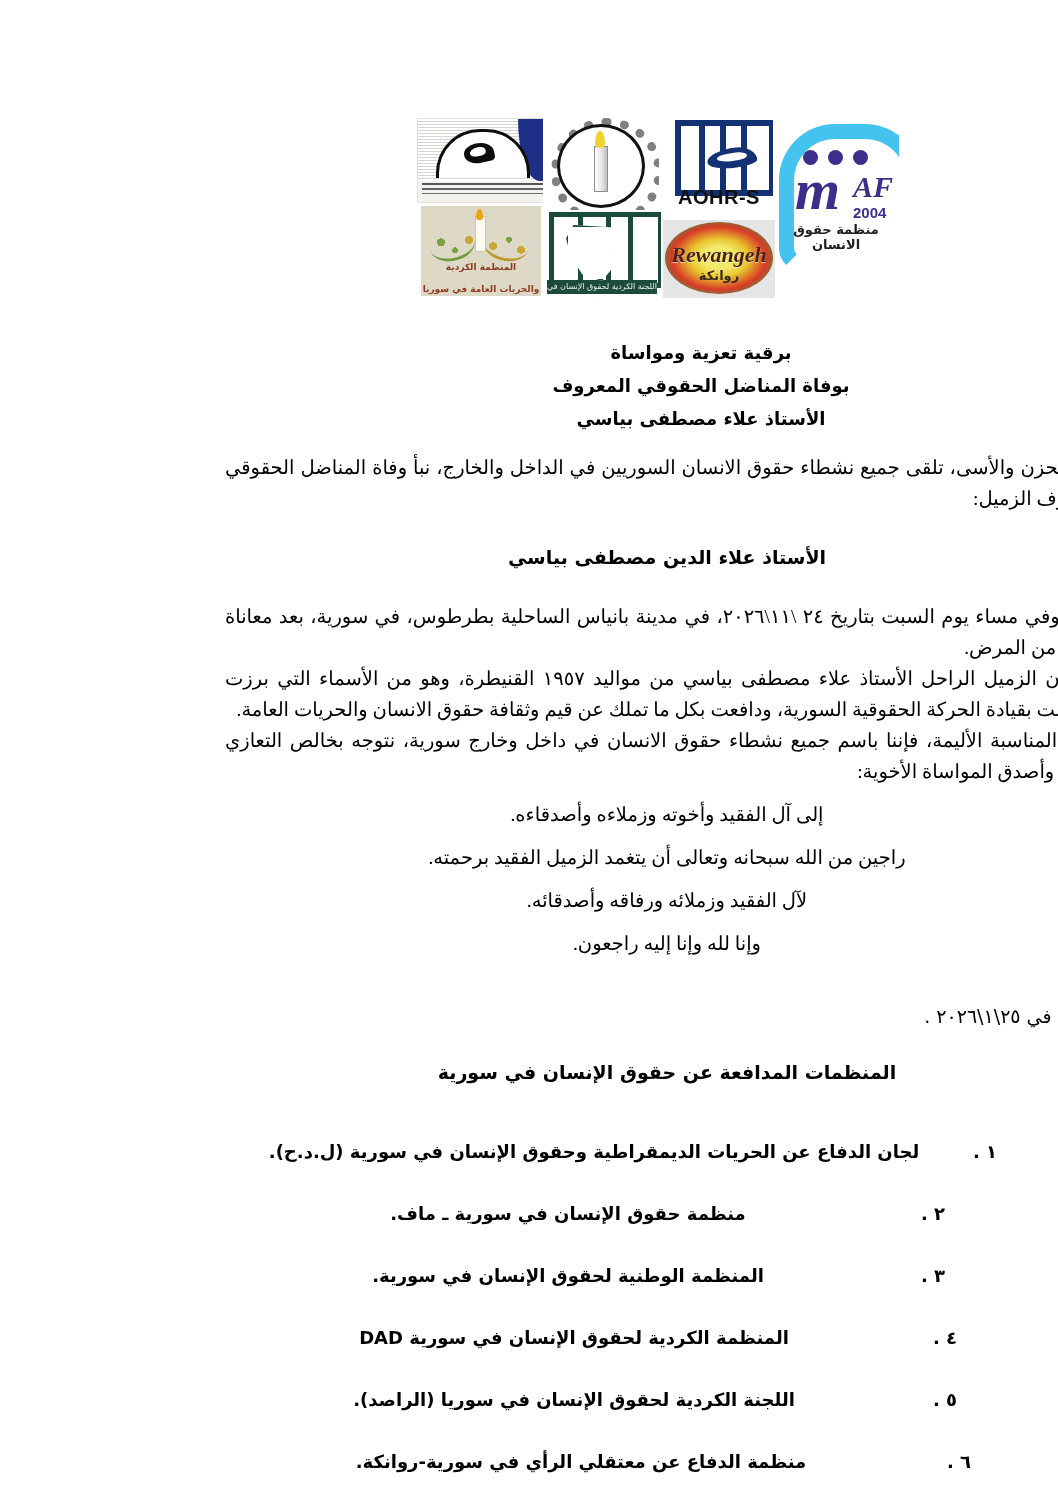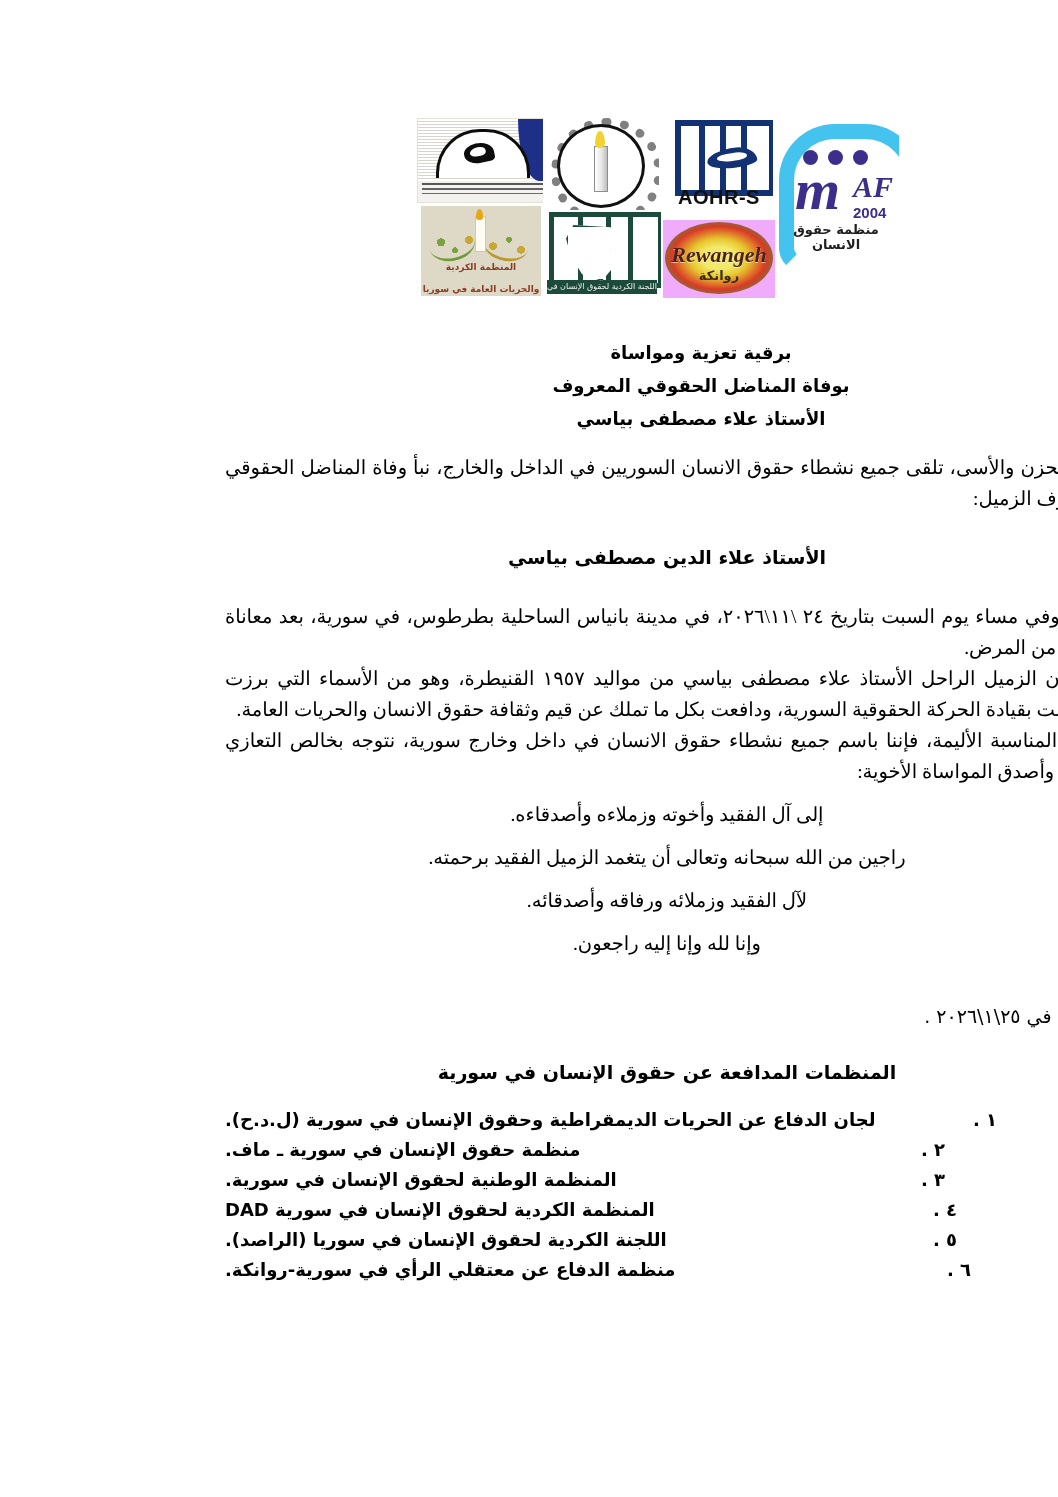--- a/index.html
+++ b/index.html
@@ -271,21 +271,21 @@
     background: #1c4b3c;
   }
   #logo-map .mcap span {
     display: block; text-align: center; color: #f0f0f0;
     font-family: "DejaVu Sans", sans-serif; font-size: 8px; line-height: 14px;
   }
 
   
   #logo-rew {
     left: 246px; top: 102px; width: 112px; height: 78px;
-    background: #f0abfc;
+    background: #e5e5e5;
   }
   #logo-rew .burst {
     position: absolute; left: 2px; top: 2px; width: 108px; height: 72px;
     background: radial-gradient(ellipse at 50% 50%,
       #f2e96a 0%, #f2e96a 22%,
       #e8c62e 38%, #d83a27 62%,
       #3f9a44 82%, #ffffff 100%);
     border-radius: 50%;
     filter: blur(0.4px);
   }
@@ -377,25 +377,26 @@
     padding: 0 112px 0 0;
     list-style: none;
     counter-reset: orgc;
   }
   ol.orgs-list li {
     counter-increment: orgc;
     font-family: "DejaVu Sans", "Liberation Sans", sans-serif;
     font-weight: 700;
     font-size: 18px;
     line-height: 30px;
-    text-align: left;
+    text-align: center;
     position: relative;
     padding-right: 34px;
     white-space: nowrap;
     direction: rtl;
+    margin-top: 32px;
   }
   ol.orgs-list li:before {
     content: counter(orgc, arabic-indic) " .";
     position: absolute;
     right: 0;
     font-weight: 700;
   }
   ol.orgs-list li.indent-a { padding-right: 60px; }
   ol.orgs-list li.indent-a:before { right: 26px; }
   ol.orgs-list li.indent-b { padding-right: 86px; }

